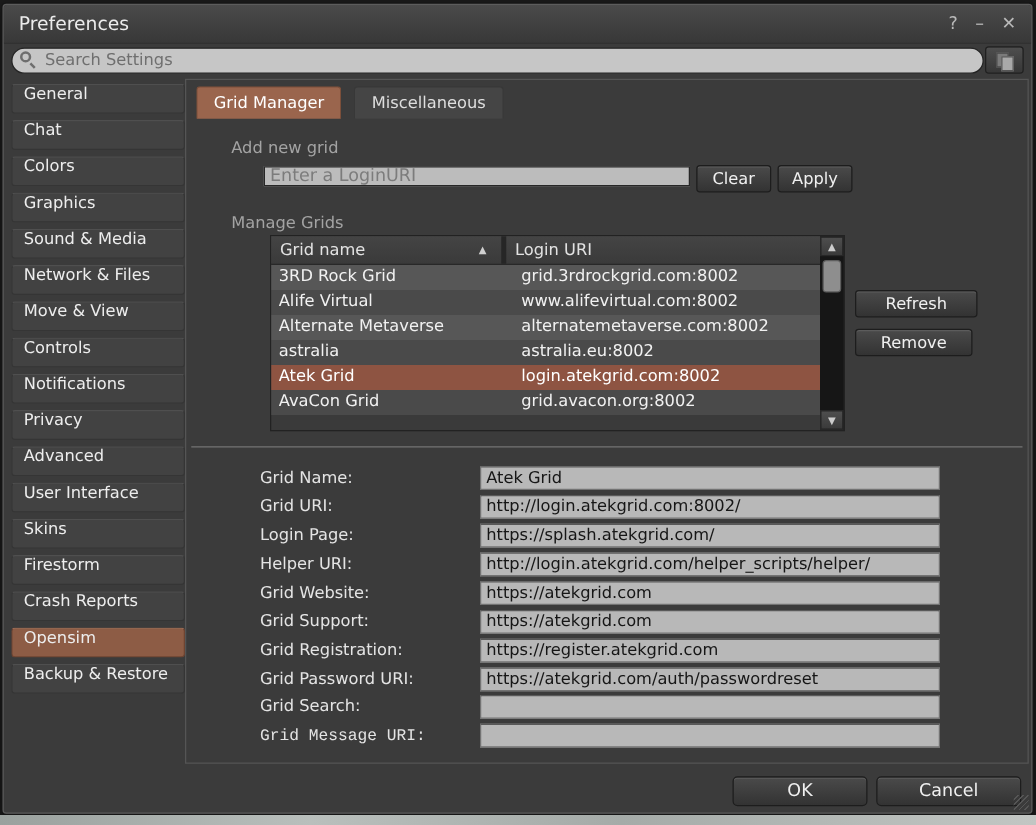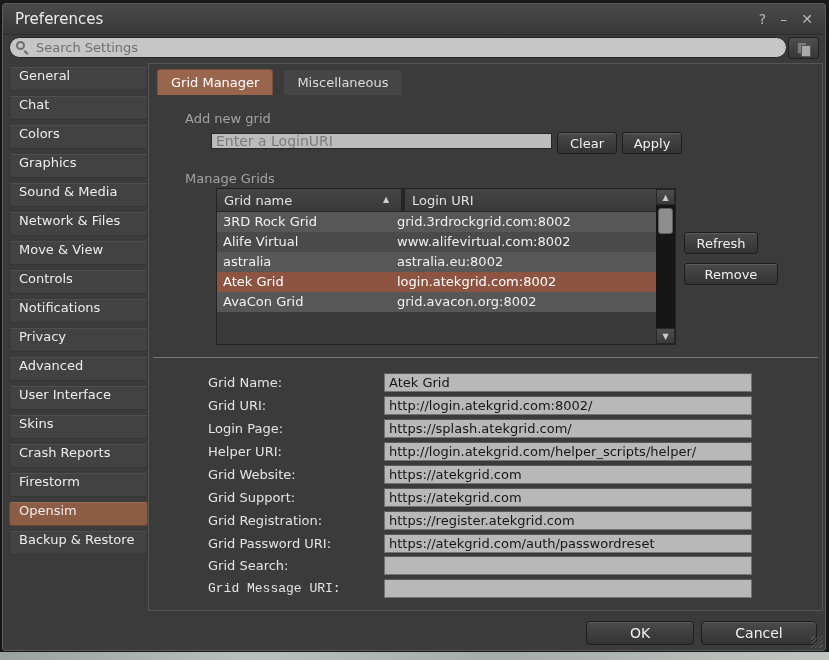--- a/index.html
+++ b/index.html
@@ -64,40 +64,40 @@
   .uri-input{position:absolute;left:62px;top:69px;width:341px;height:16px;
     box-sizing:border-box;background:#bcbcbc;border:1px solid #272727;
     font-family:inherit;font-size:14px;color:#0f172a;padding:0 4px;outline:none;}
   .uri-input::placeholder{color:#7c7c7c;}
   .btn{background:linear-gradient(#4a4a4a,#333333);border:1px solid #1d1d1d;
     border-radius:3px;color:#f0f0f0;font-size:13px;font-family:inherit;
     box-shadow:inset 0 1px 0 #5c5c5c;display:flex;align-items:center;justify-content:center;
     box-sizing:border-box;cursor:default;}
   .btn-clear{position:absolute;left:408px;top:68px;width:60px;height:22px;}
   .btn-apply{position:absolute;left:473px;top:68px;width:60px;height:22px;}
-  .btn-refresh{position:absolute;left:535px;top:168px;width:74px;height:22px;}
+  .btn-refresh{position:absolute;left:535px;top:168px;width:98px;height:22px;}
   .btn-remove{position:absolute;left:535px;top:199px;width:94px;height:22px;}
   
   .table{position:absolute;left:67px;top:124px;width:460px;height:157px;
     background:#3a3a3a;border:1px solid #222222;box-sizing:border-box;}
   .thead{position:absolute;left:0;top:0;width:439px;height:22px;
     background:linear-gradient(#444444,#3a3a3a);border-bottom:1px solid #282828;}
   .th{position:absolute;top:0;height:22px;display:flex;align-items:center;
     color:#e2e2e2;font-size:13px;padding-left:7px;box-sizing:border-box;}
   .th1{left:0;width:184px;}
   .th-div{position:absolute;left:184px;top:0;width:4px;height:22px;background:#262626;}
   .th2{left:188px;right:0;}
   .sort-arrow{position:absolute;left:166px;top:6px;font-size:8px;color:#cfcfcf;}
   .tbody{position:absolute;left:0;top:23px;width:439px;}
   .trow{position:relative;height:20px;color:#f1f1f1;font-size:13px;cursor:default;}
   .trow:nth-child(odd){background:#575757;}
   .trow:nth-child(even){background:#4a4a4a;}
   .trow.selected{background:#8e5442;color:#ffffff;}
   .td-name{position:absolute;left:6px;top:2px;white-space:nowrap;}
-  .td-uri{position:absolute;left:180px;top:2px;white-space:nowrap;text-align:right;}
+  .td-uri{position:absolute;left:200px;top:2px;white-space:nowrap;text-align:right;}
   
   .scrollbar{position:absolute;right:0;top:0;width:19px;height:155px;background:#161616;}
   .sb-btn{position:absolute;left:0;width:19px;height:16px;background:linear-gradient(#4e4e4e,#3a3a3a);
     border:1px solid #272727;box-sizing:border-box;display:flex;align-items:center;
     justify-content:center;font-size:8px;color:#cccccc;}
   .sb-up{top:0;}
   .sb-down{bottom:0;}
   .sb-thumb{position:absolute;left:2px;top:19px;width:15px;height:26px;background:#8e8e8e;
     border:1px solid #5e5e5e;border-radius:3px;box-sizing:border-box;}
   
@@ -173,24 +173,24 @@
       <div class="side-item">
         <span>Advanced</span>
       </div>
       <div class="side-item">
         <span>User Interface</span>
       </div>
       <div class="side-item">
         <span>Skins</span>
       </div>
       <div class="side-item">
+        <span>Firestorm</span>
+      </div>
+      <div class="side-item">
         <span>Crash Reports</span>
-      </div>
-      <div class="side-item">
-        <span>Firestorm</span>
       </div>
       <div class="side-item selected">
         <span>Opensim</span>
       </div>
       <div class="side-item">
         <span>Backup &amp; Restore</span>
       </div>
     </div>
 
   <div class="panel">
@@ -228,20 +228,24 @@
 
       <div class="trow">
             <span class="td-name">3RD Rock Grid</span>
             <span class="td-uri">grid.3rdrockgrid.com:8002</span>
           </div>
           <div class="trow">
             <span class="td-name">Alife Virtual</span>
             <span class="td-uri">www.alifevirtual.com:8002</span>
           </div>
           <div class="trow">
+            <span class="td-name">Alternate Metaverse</span>
+            <span class="td-uri">alternatemetaverse.com:8002</span>
+          </div>
+          <div class="trow">
             <span class="td-name">astralia</span>
             <span class="td-uri">astralia.eu:8002</span>
           </div>
           <div class="trow selected">
             <span class="td-name">Atek Grid</span>
             <span class="td-uri">login.atekgrid.com:8002</span>
           </div>
           <div class="trow">
             <span class="td-name">AvaCon Grid</span>
             <span class="td-uri">grid.avacon.org:8002</span>

